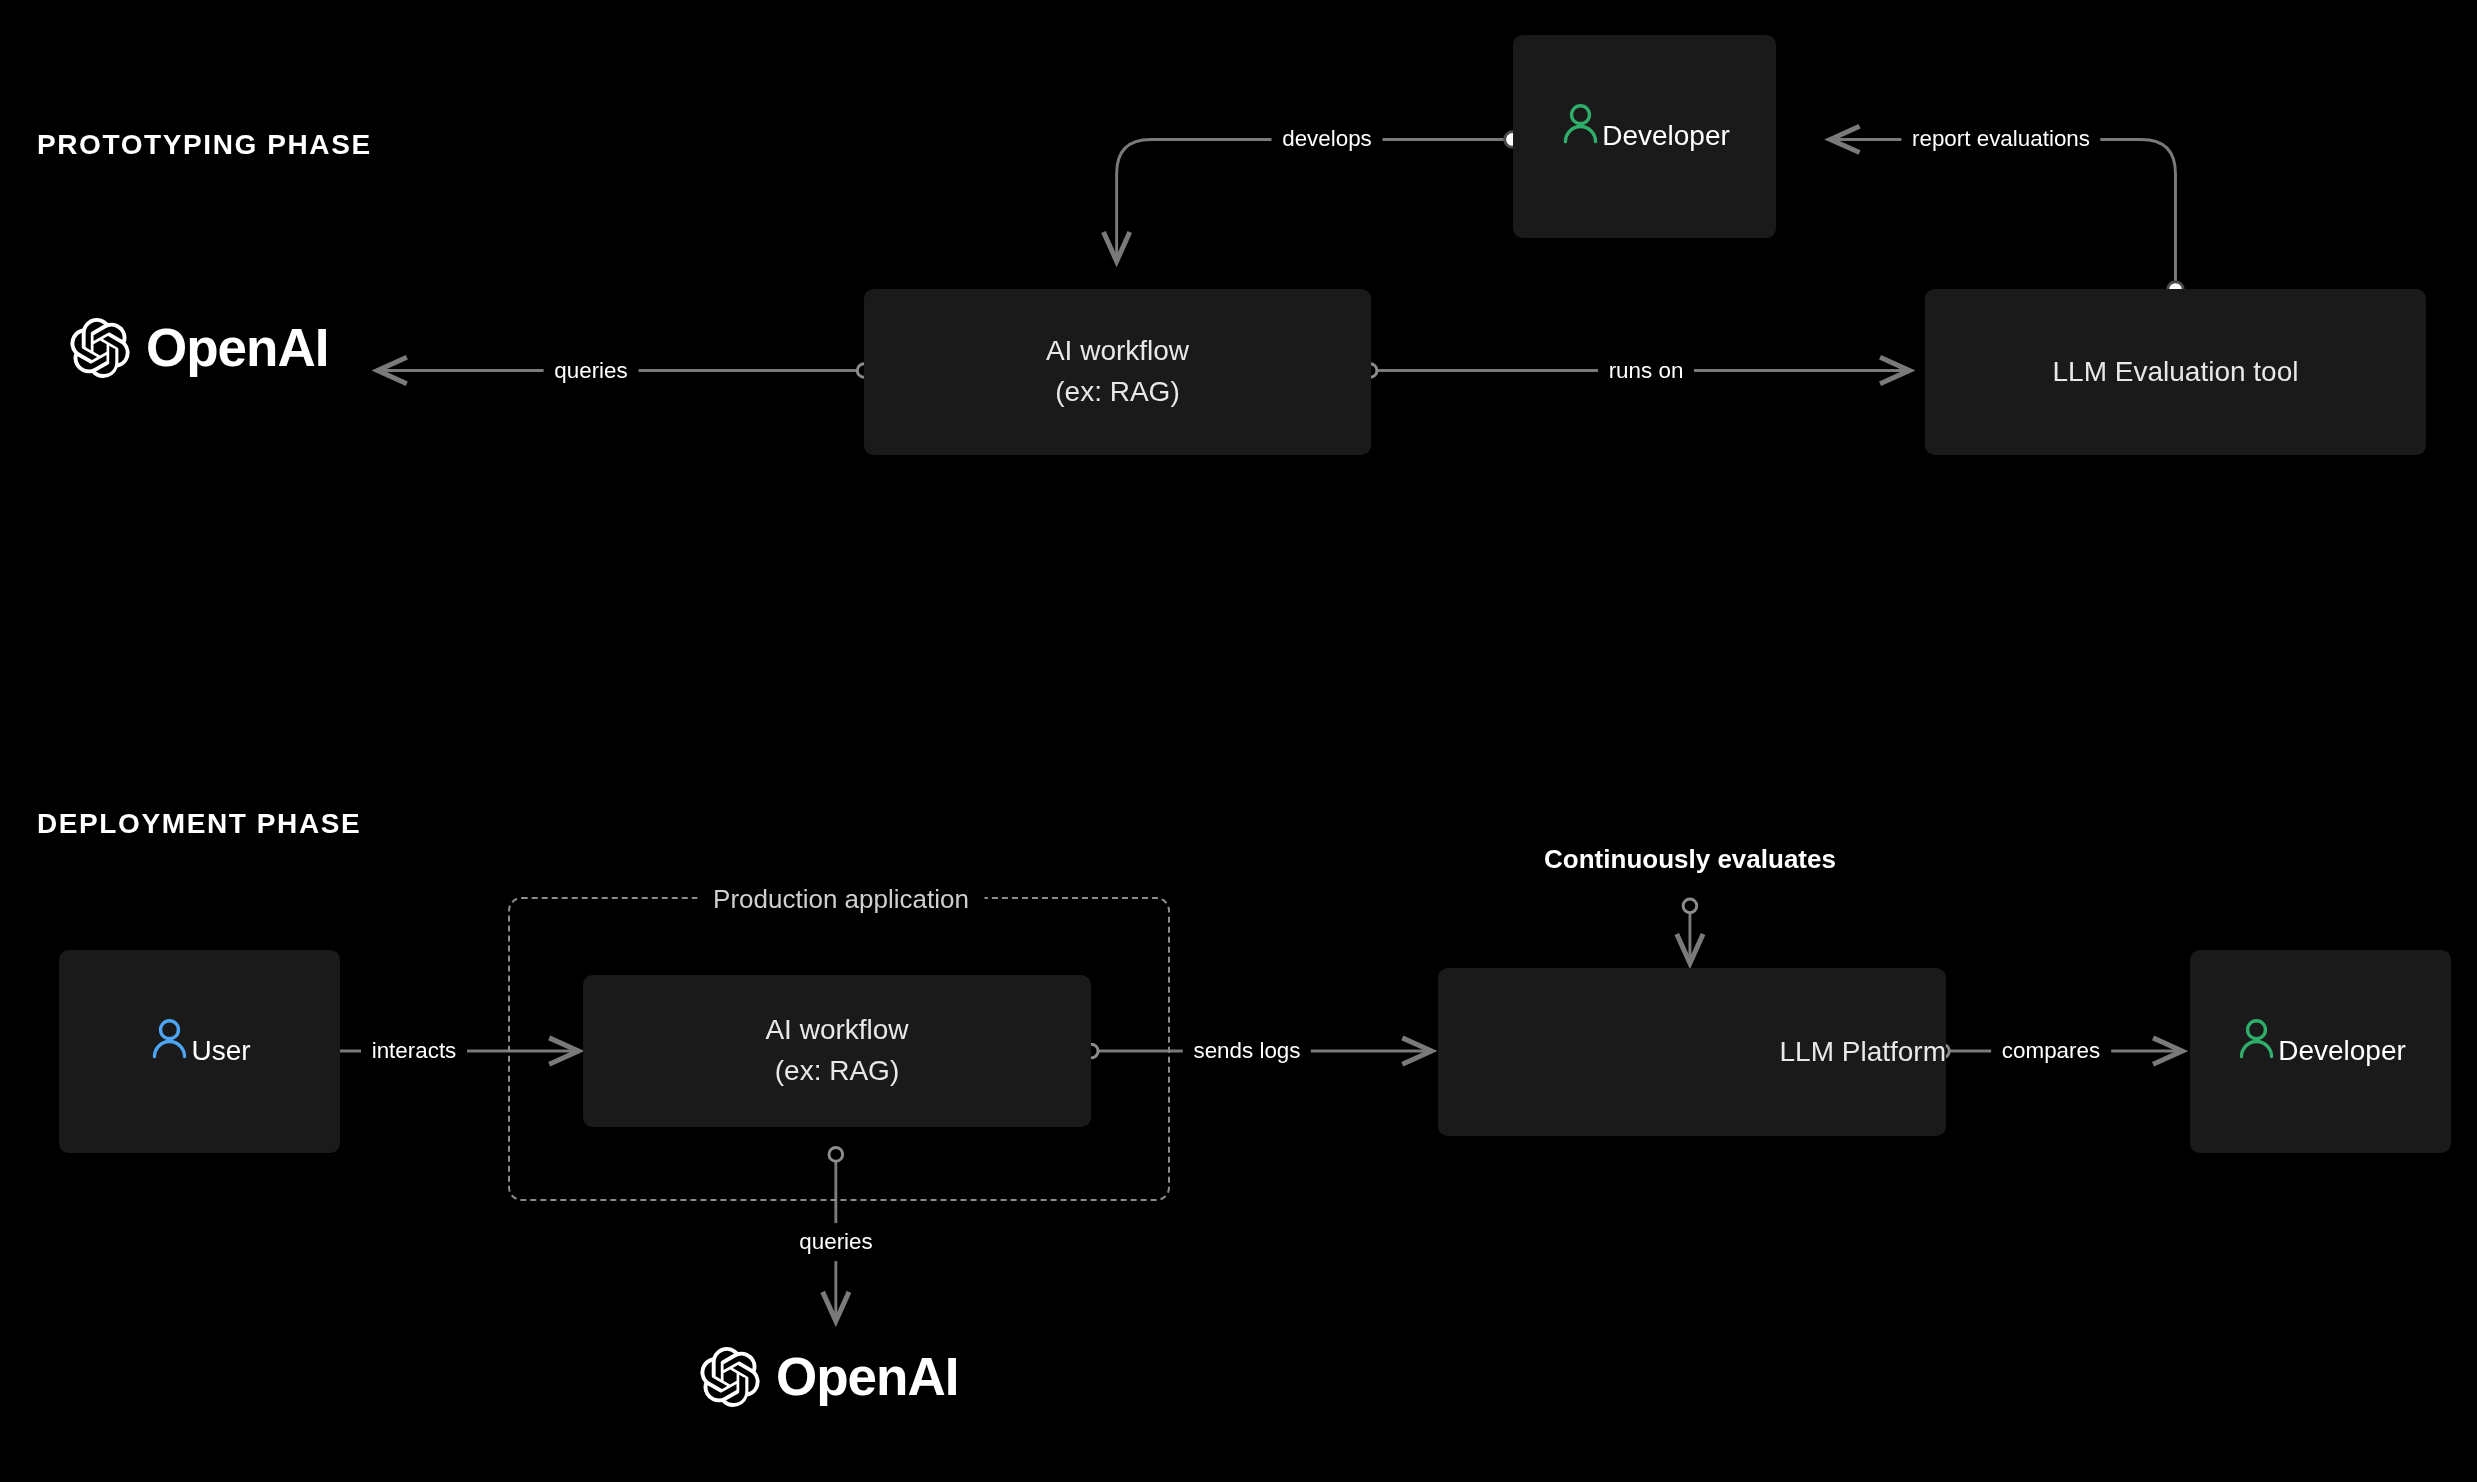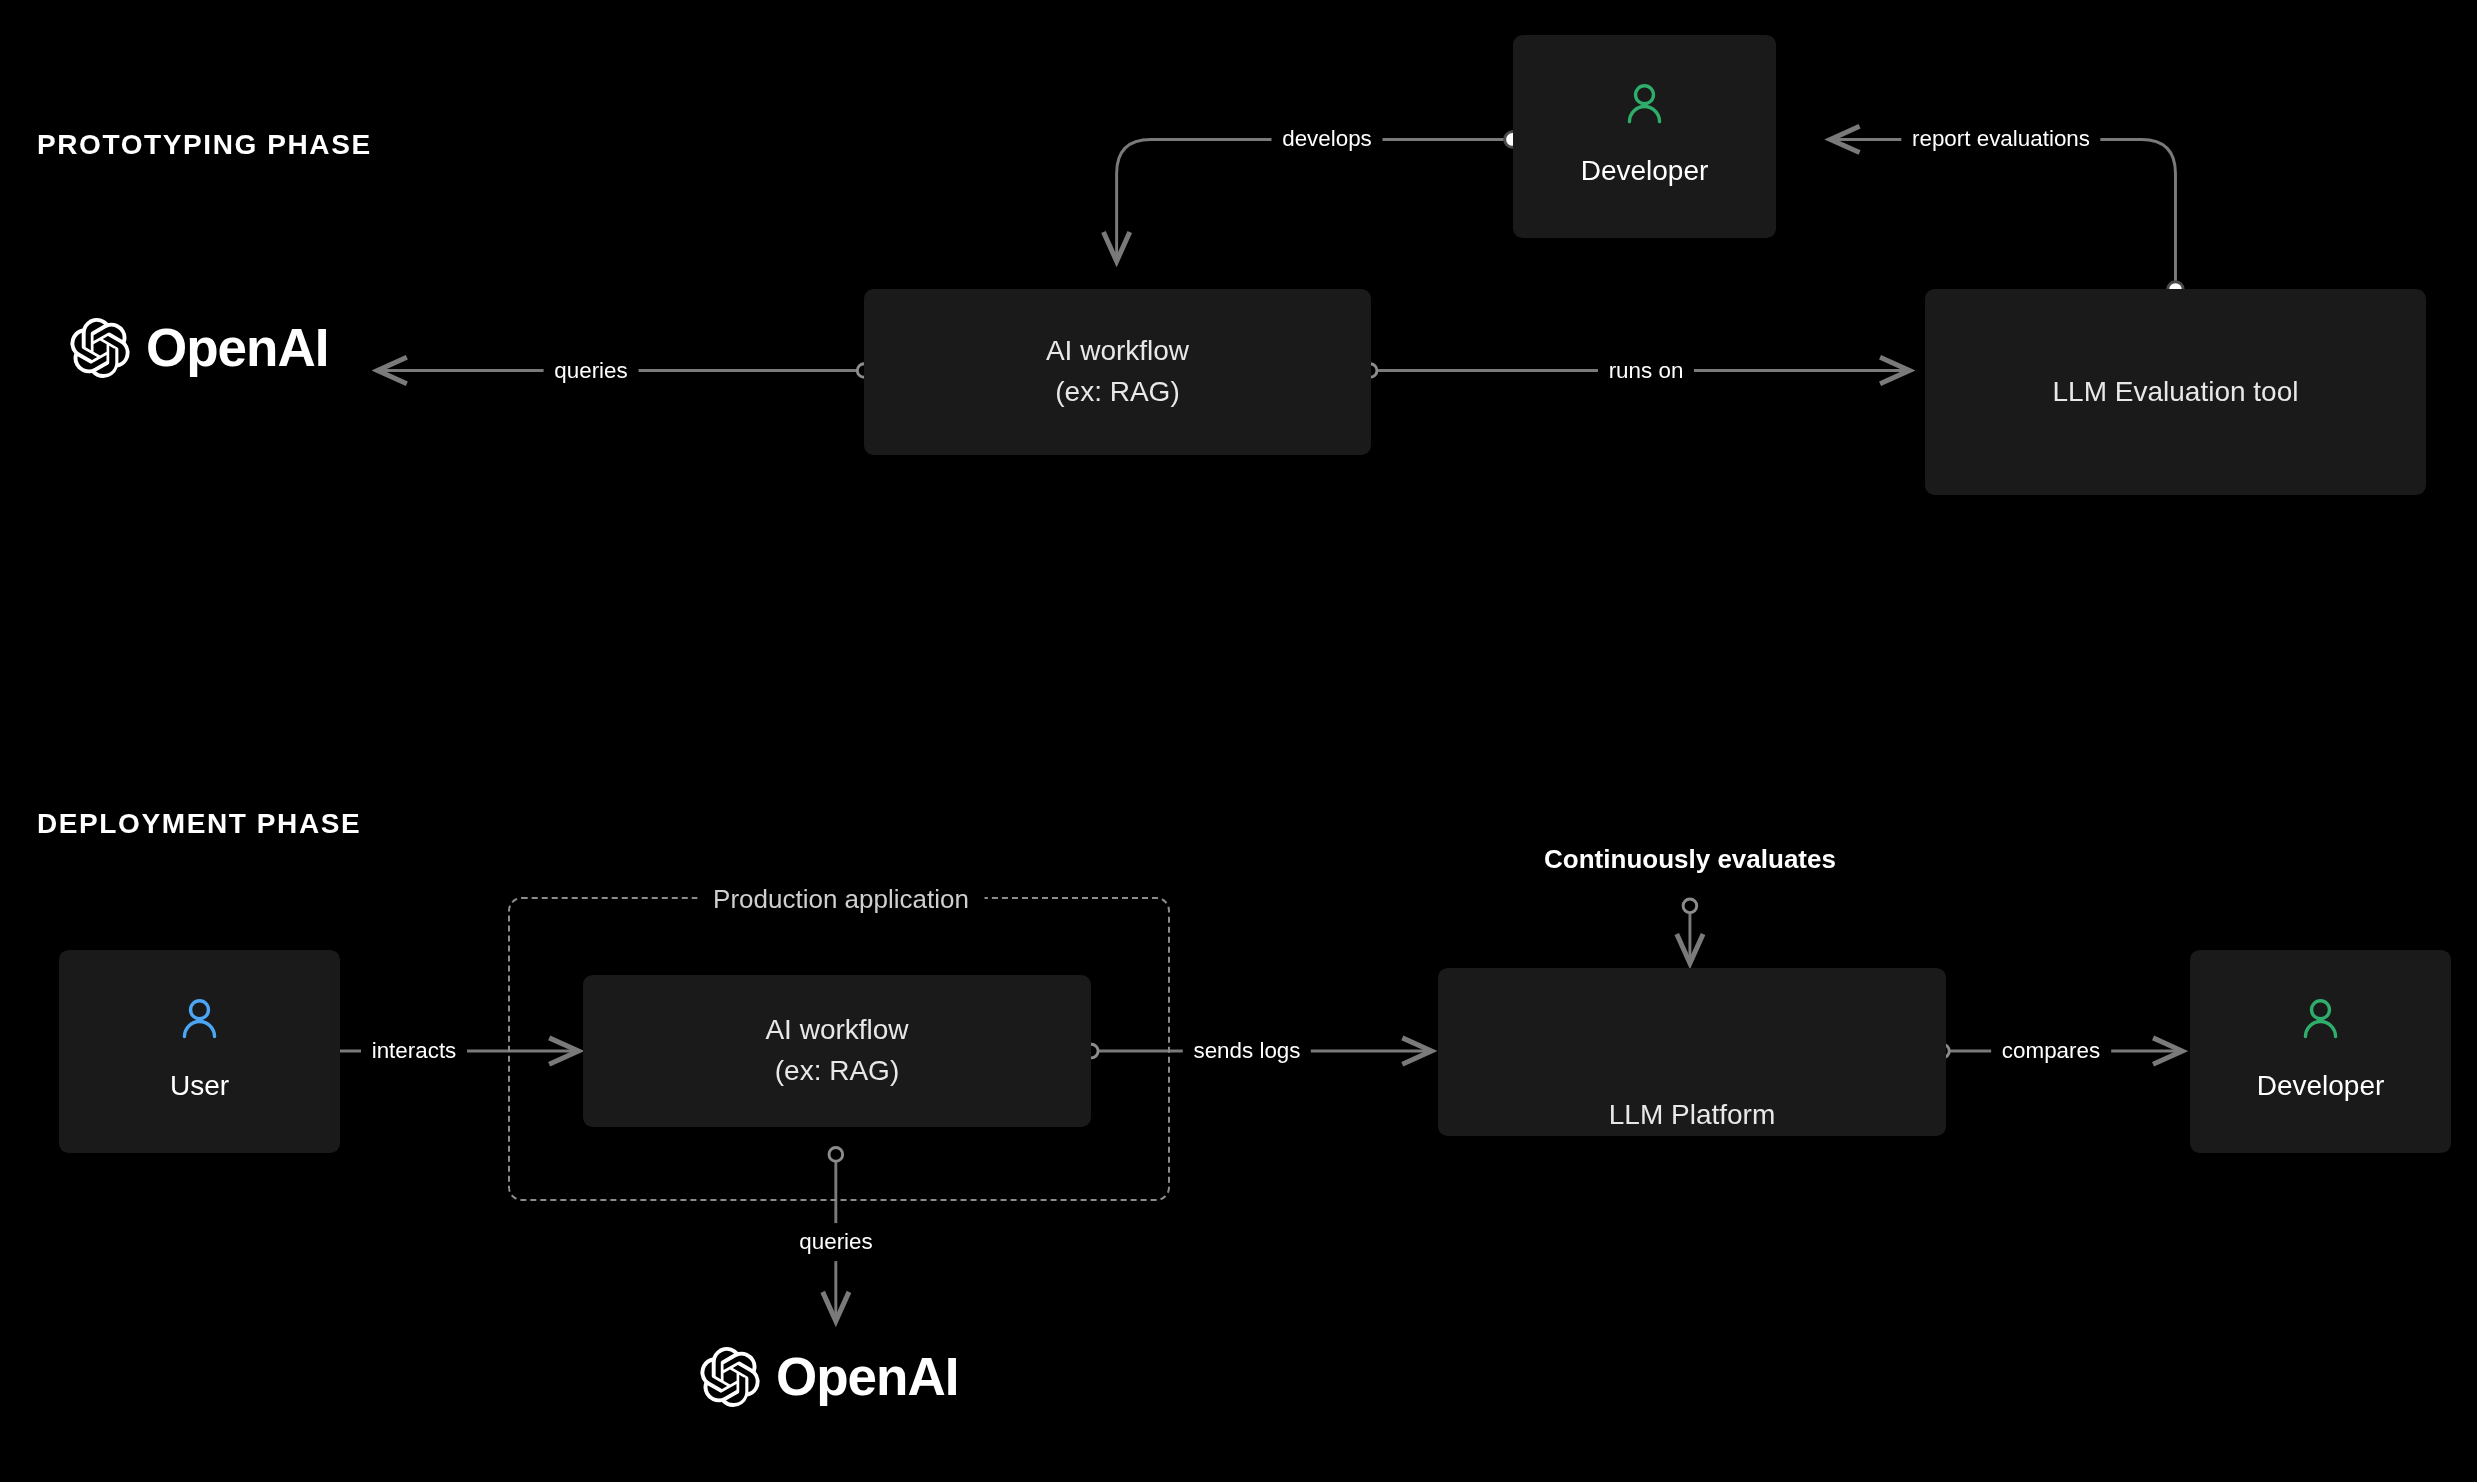--- a/index.html
+++ b/index.html
@@ -21,21 +21,21 @@
     font-size: 28px;
     font-weight: 700;
     letter-spacing: 1.6px;
     white-space: nowrap;
   }
   .node {
     position: absolute;
     background: #1a1a1a;
     border-radius: 9.8px;
     display: flex;
-    flex-direction: column;
+    flex-direction: row;
     align-items: center;
     justify-content: center;
     box-sizing: border-box;
   }
   .node-label {
     color: #e8e8e8;
     font-size: 28px;
     line-height: 1.45;
     text-align: center;
     white-space: pre-line;
@@ -152,21 +152,21 @@
   <div class="node" style="left:1513px; top:35px; width:263px; height:203px;">
     <div class="actor-icon">
       <svg width="43" height="47" viewBox="0 0 24 26">
         <circle cx="12" cy="7" r="5" fill="none" stroke="#2eae6a" stroke-width="1.9"></circle>
         <path d="M3.6 22a8.4 8.4 0 0 1 16.8 0" fill="none" stroke="#2eae6a" stroke-width="1.9" stroke-linecap="round"></path>
       </svg>
     </div>
     <div class="node-label bright">Developer</div>
   </div>
 
-  <div class="node" style="left:1925px; top:289px; width:501px; height:206px;">
+  <div class="node" style="left:1925px; top:289px; width:501px; height:166px;">
     <div class="node-label">LLM Evaluation tool</div>
   </div>
 
   <div class="edge-label" style="left:591px; top:371px;">queries</div>
   <div class="edge-label" style="left:1646px; top:371px;">runs on</div>
   <div class="edge-label" style="left:1327px; top:139px;">develops</div>
   <div class="edge-label" style="left:2001px; top:139px;">report evaluations</div>
 
   <div class="phase-title" style="left:37px; top:808px;">DEPLOYMENT PHASE</div>
 

